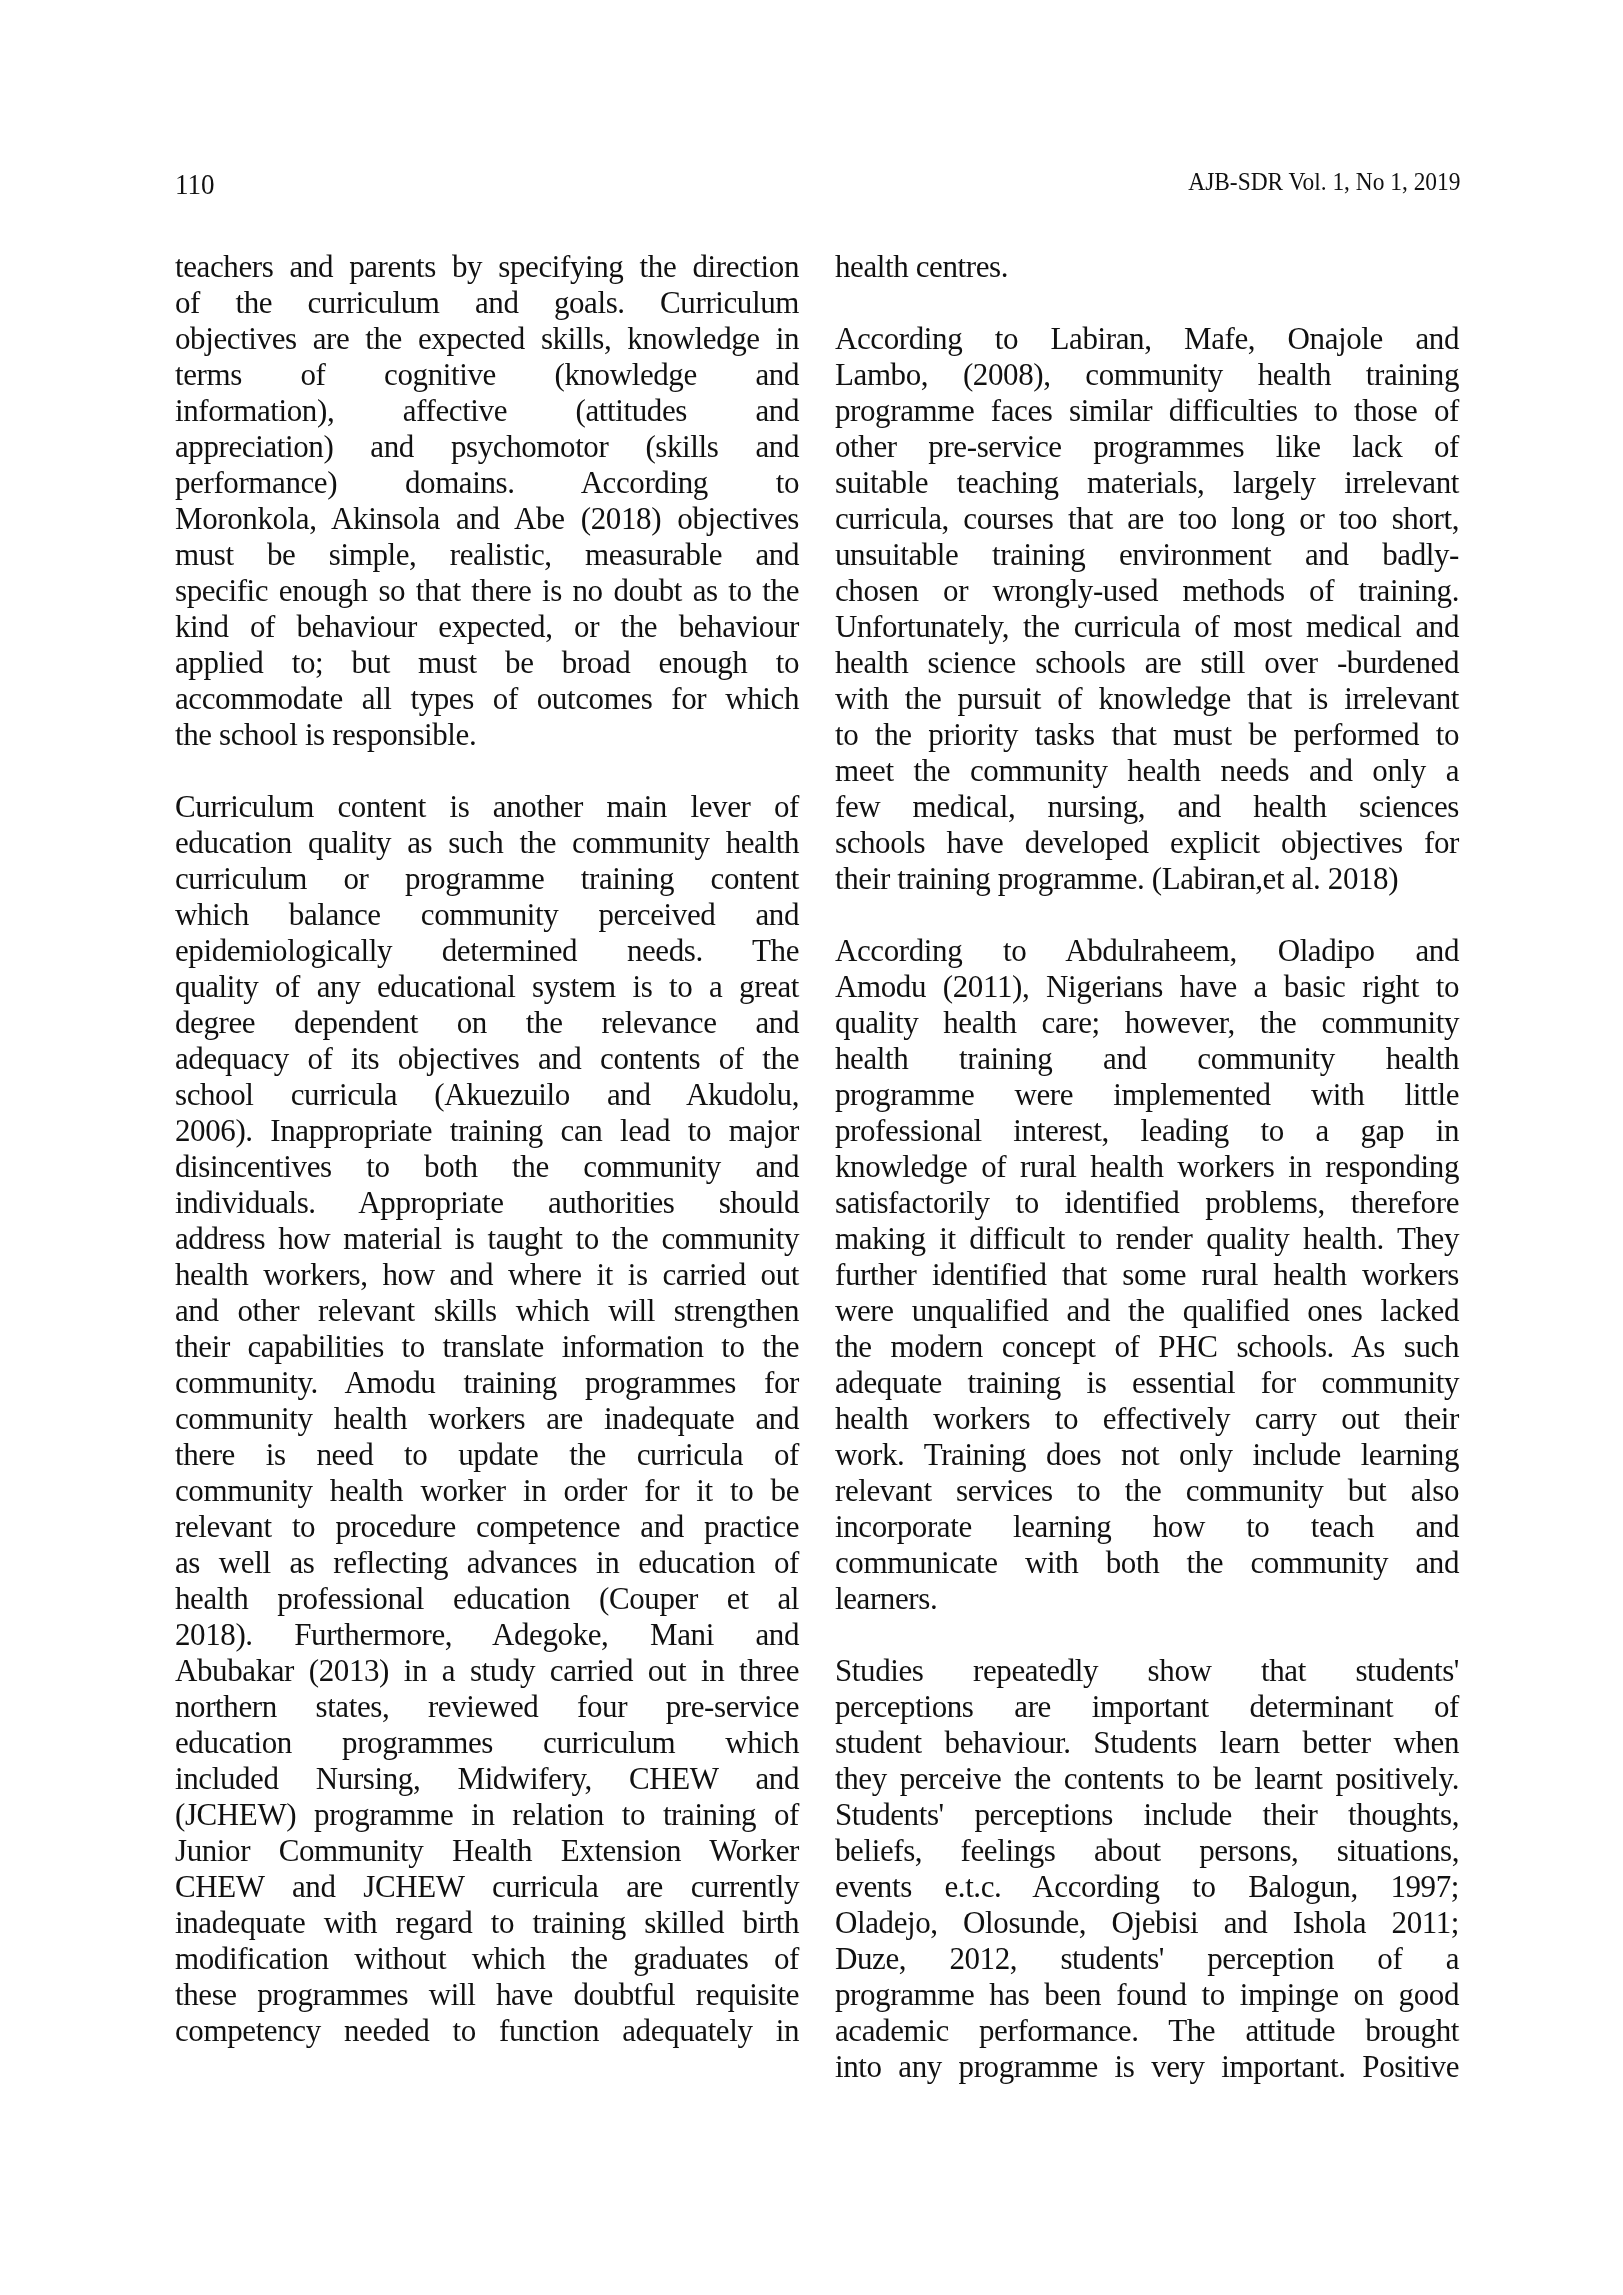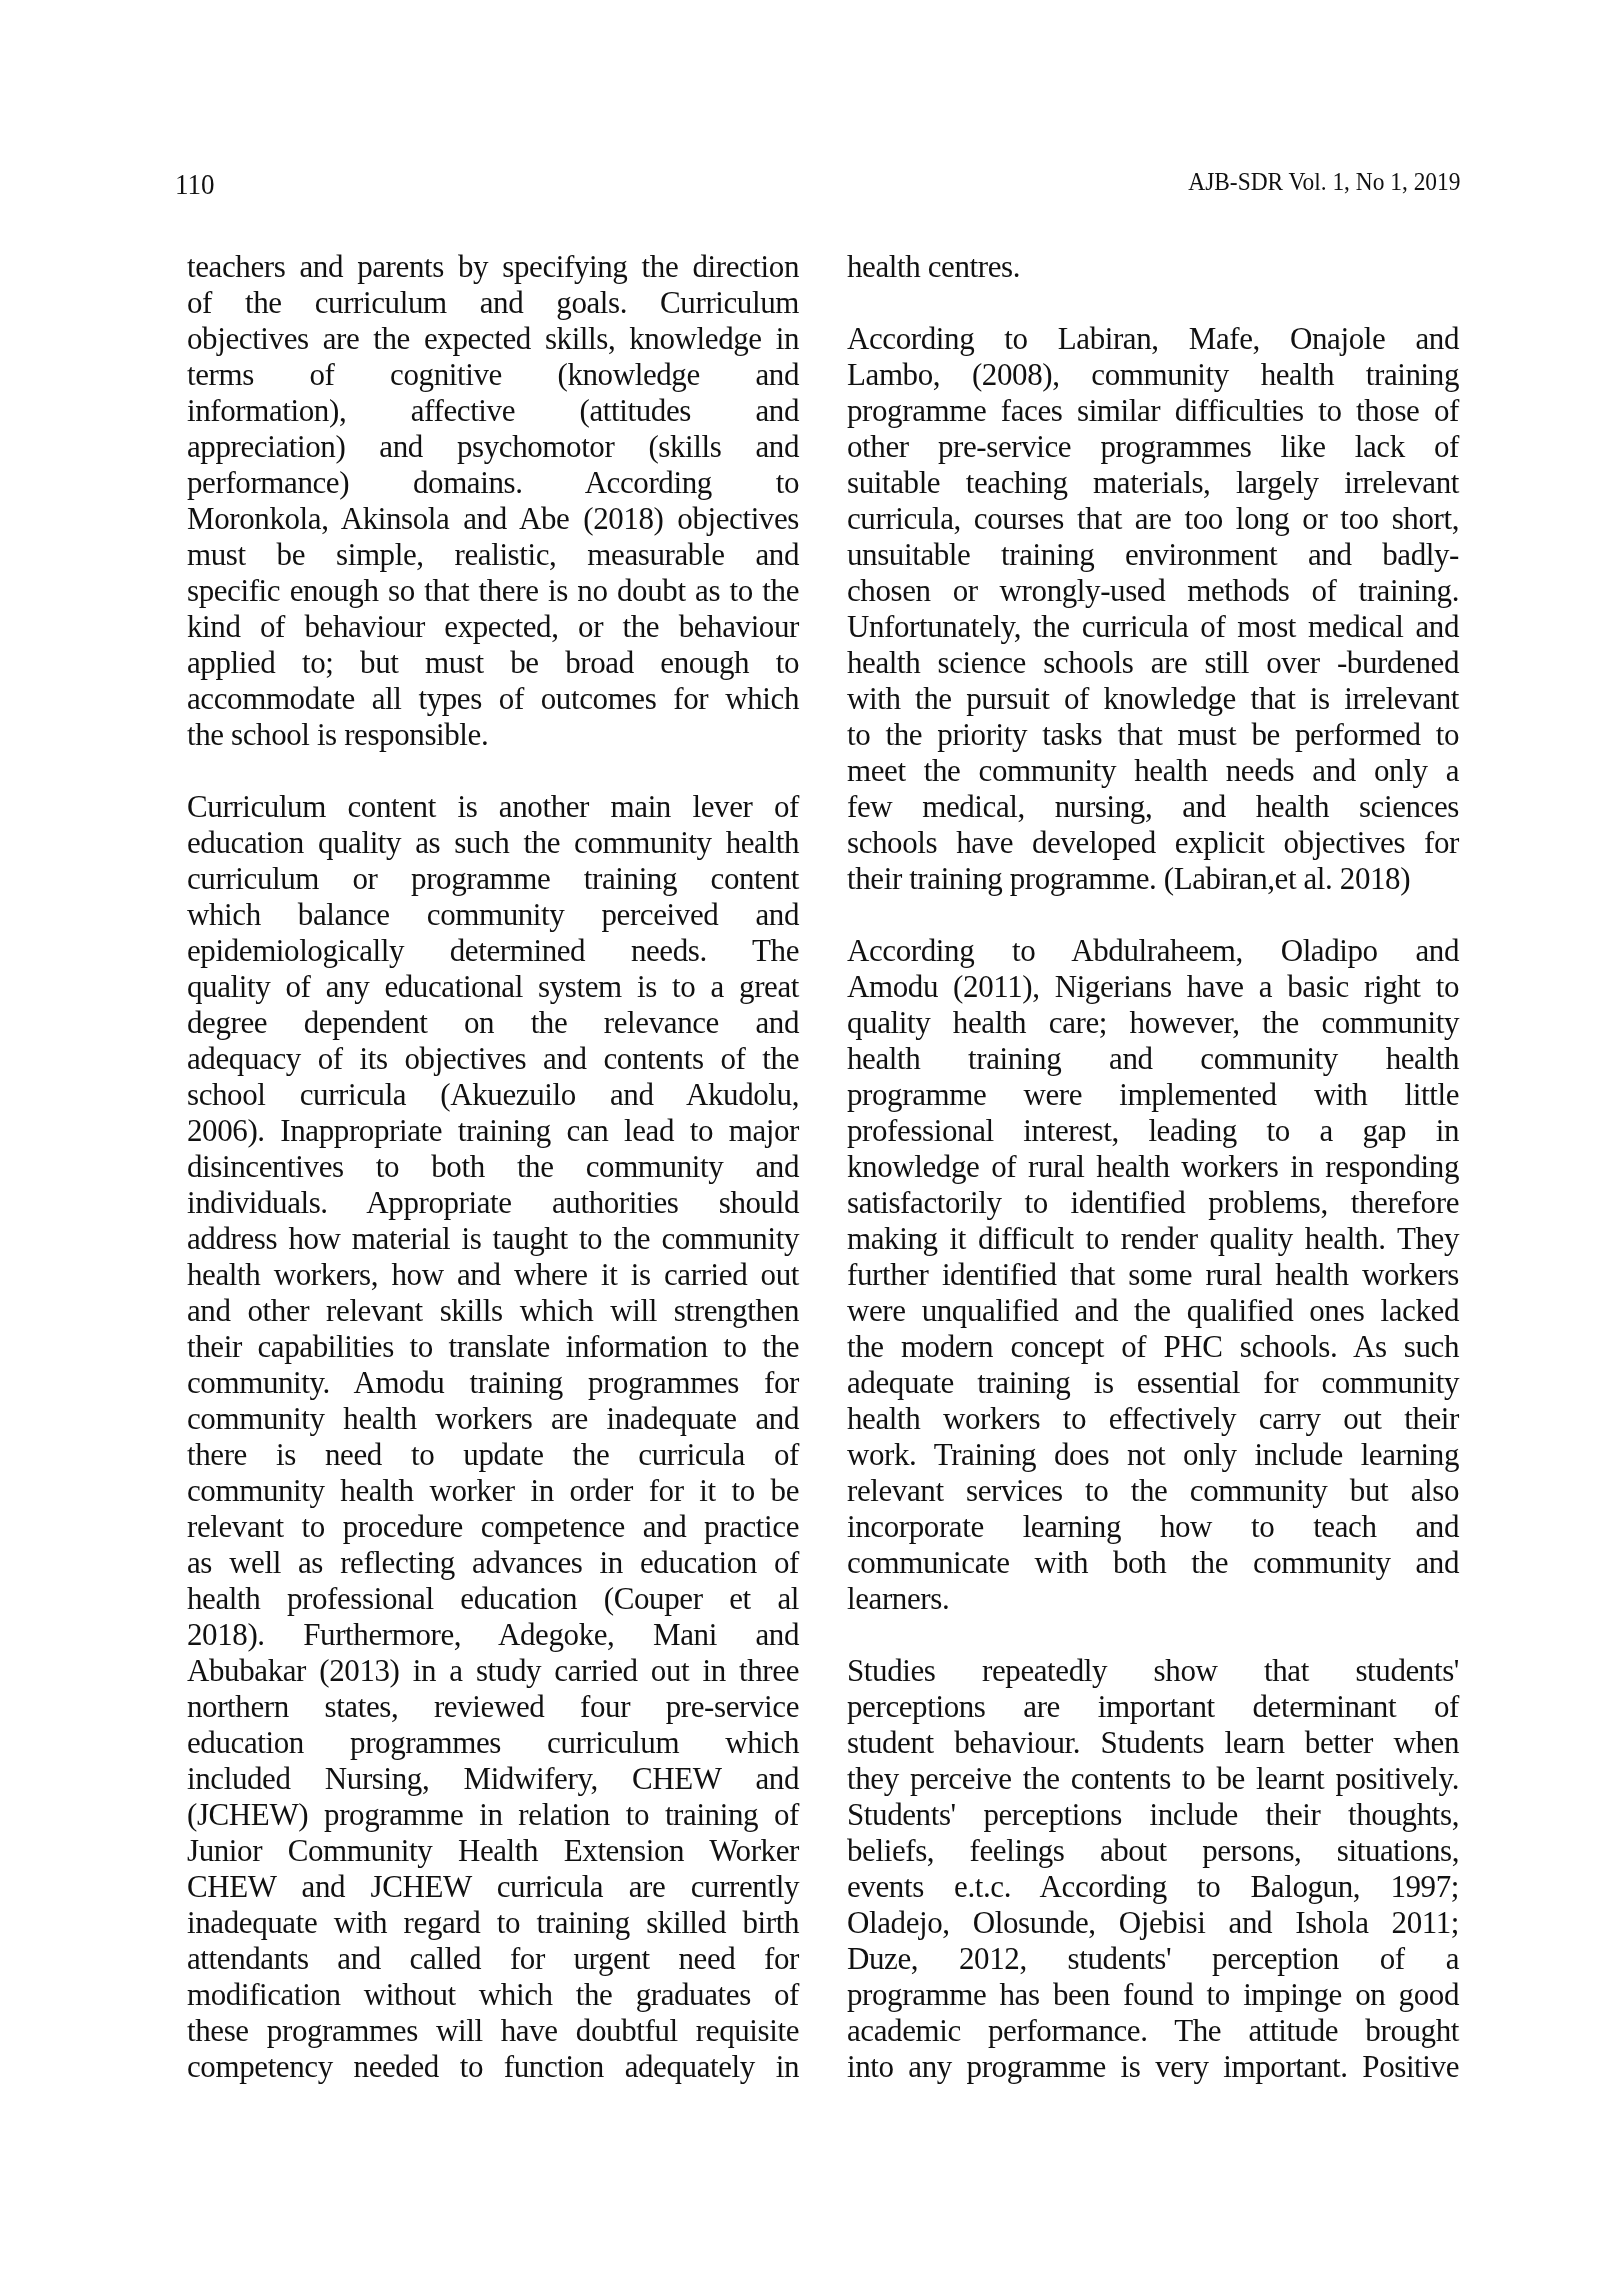--- a/index.html
+++ b/index.html
@@ -4,21 +4,21 @@
 <style>
   html, body { margin: 0; padding: 0; background: #ffffff; }
   body { width: 1623px; height: 2295px; position: relative; overflow: hidden;
          font-family: "Liberation Serif", serif; color: #111111; }
   .header { position: absolute; top: 167px; left: 175px; right: 163px; height: 39px; }
   .page-number { position: absolute; left: 0; top: 0; font-size: 30px; transform: scaleX(0.9); transform-origin: left; }
   .running-head { position: absolute; right: 0; top: 0; font-size: 26px; transform: scaleX(0.9); transform-origin: right; white-space: nowrap; }
   .column { position: absolute; top: 249px; width: 624px; }
   .col-left { left: 175px; }
   .col-right { left: 835px; }
-  .para { margin: 0 0 36px 12px; }
+  .para { margin: 0 0 36px 0; }
   .line { display: block; height: 36px; line-height: 36px; font-size: 31px;
           text-align: justify; text-align-last: justify; white-space: nowrap;
           overflow: visible; letter-spacing: -0.4px; }
   .line.last { text-align-last: left; }
   .line > span { display: inline-block; width: 100%; text-align: justify; text-align-last: justify; white-space: normal; }
   .line.last > span { text-align-last: left; }
 </style>
 </head>
 <body>
 
@@ -70,21 +70,20 @@
       <div class="line"><span>health professional education (Couper et al</span></div>
       <div class="line"><span>2018). Furthermore, Adegoke, Mani and</span></div>
       <div class="line"><span>Abubakar (2013) in a study carried out in three</span></div>
       <div class="line"><span>northern states, reviewed four pre-service</span></div>
       <div class="line"><span>education programmes curriculum which</span></div>
       <div class="line"><span>included Nursing, Midwifery, CHEW and</span></div>
       <div class="line"><span>(JCHEW) programme in relation to training of</span></div>
       <div class="line"><span>Junior Community Health Extension Worker</span></div>
       <div class="line"><span>CHEW and JCHEW curricula are currently</span></div>
       <div class="line"><span>inadequate with regard to training skilled birth</span></div>
-      <div class="line"><span>attendants and called for urgent need for</span></div>
       <div class="line"><span>modification without which the graduates of</span></div>
       <div class="line"><span>these programmes will have doubtful requisite</span></div>
       <div class="line"><span>competency needed to function adequately in</span></div>
     </div>
   </div>
 <div class="column col-right">
     <div class="para">
       <div class="line last"><span>health centres.</span></div>
     </div>
     <div class="para">

